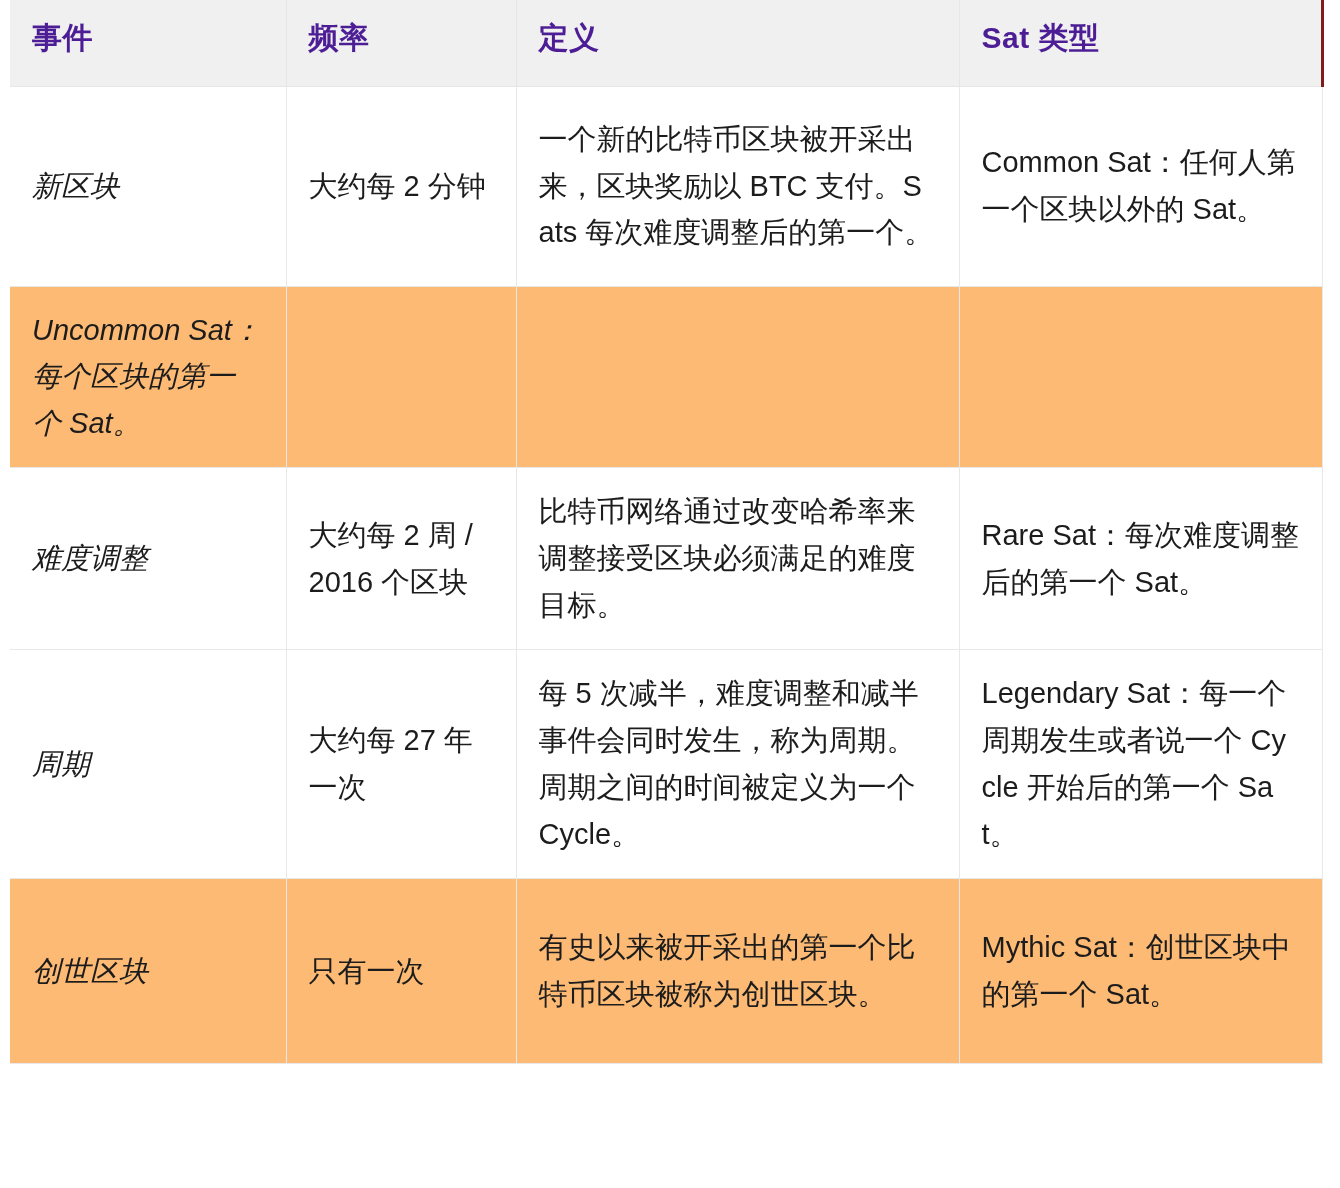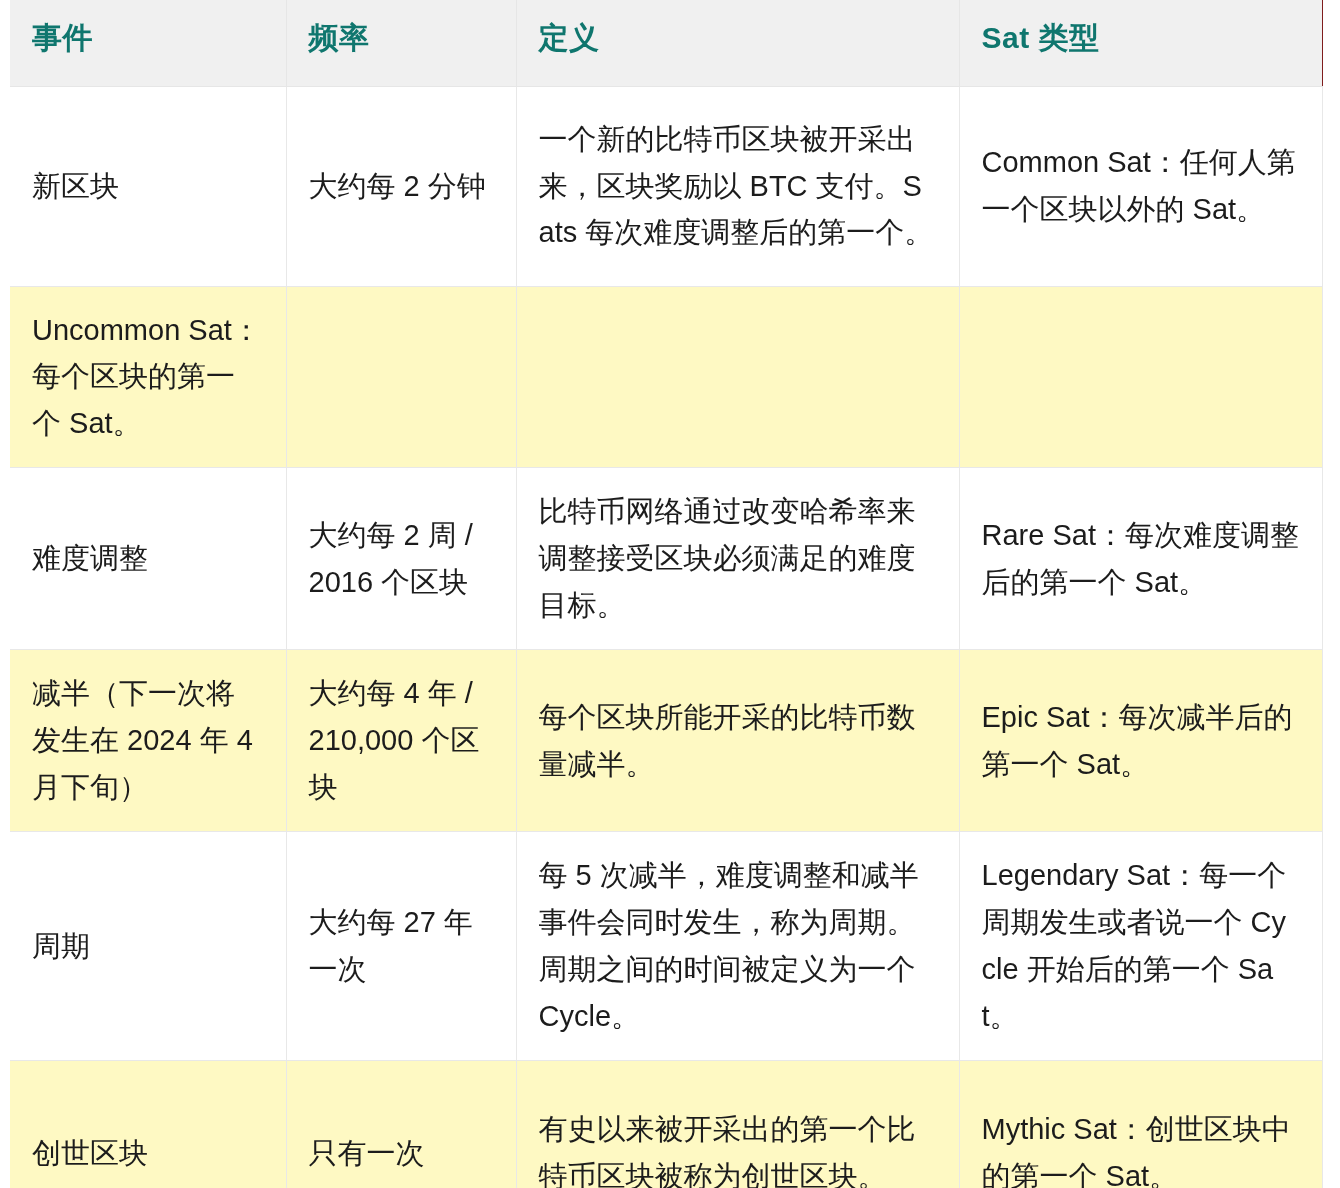--- a/index.html
+++ b/index.html
@@ -30,47 +30,47 @@
   table.sat-table col.c-def   { width: 443px; }
   table.sat-table col.c-sat   { width: 363px; }
 
   thead th {
     background: #f0f0f0;
     border: 1px solid #e6e6e6;
     border-top: none;
     font-family: "Liberation Sans", "DejaVu Sans", sans-serif;
     font-weight: bold;
     font-size: 30px;
-    color: #0f766e;
+    color: #4c1d95;
     text-align: left;
     padding: 18px 22px 26px 22px;
     height: 86px;
     box-sizing: border-box;
     vertical-align: top;
     letter-spacing: 0.5px;
   }
   thead th:first-child { border-left: none; }
-  thead th:last-child { border-right: 1px solid #7f1d1d; }
+  thead th:last-child { border-right: 3px solid #7f1d1d; }
 
   tbody td {
     border: 1px solid #e8e8e8;
     font-size: 29px;
     line-height: 1.62;
     color: #1c1c1c;
     padding: 20px 22px;
     vertical-align: middle;
     box-sizing: border-box;
     word-break: break-all;
     overflow-wrap: anywhere;
     font-family: "Liberation Sans", "DejaVu Sans", sans-serif;
   }
-  tbody td:first-child { border-left: none; }
+  tbody td:first-child { border-left: none; font-style: italic; }
 
   tbody tr.shaded td {
-    background: #fef9c3;
+    background: #fdba74;
   }
   tbody tr.plain td {
     background: #ffffff;
   }
   tbody tr:last-child td {
     border-bottom: 1px solid #e8e8e8;
   }
   .cell-text { display: block; }
   .empty-cell { display: block; min-height: 1px; }
 
@@ -137,34 +137,20 @@
         <td>
             <span class="cell-text">大约每 2 周 / 2016 个区块</span>
           </td>
         <td>
             <span class="cell-text">比特币网络通过改变哈希率来调整接受区块必须满足的难度目标。</span>
           </td>
         <td>
             <span class="cell-text">Rare Sat：每次难度调整后的第一个 Sat。</span>
           </td>
       </tr>
-      <tr class="r4 shaded">
-        <td>
-            <span class="cell-text">减半（下一次将发生在 2024 年 4 月下旬）</span>
-          </td>
-        <td>
-            <span class="cell-text">大约每 4 年 / 210,000 个区块</span>
-          </td>
-        <td>
-            <span class="cell-text">每个区块所能开采的比特币数量减半。</span>
-          </td>
-        <td>
-            <span class="cell-text">Epic Sat：每次减半后的第一个 Sat。</span>
-          </td>
-      </tr>
       <tr class="r5 plain">
         <td>
             <span class="cell-text">周期</span>
           </td>
         <td>
             <span class="cell-text">大约每 27 年一次</span>
           </td>
         <td>
             <span class="cell-text">每 5 次减半，难度调整和减半事件会同时发生，称为周期。周期之间的时间被定义为一个 Cycle。</span>
           </td>

